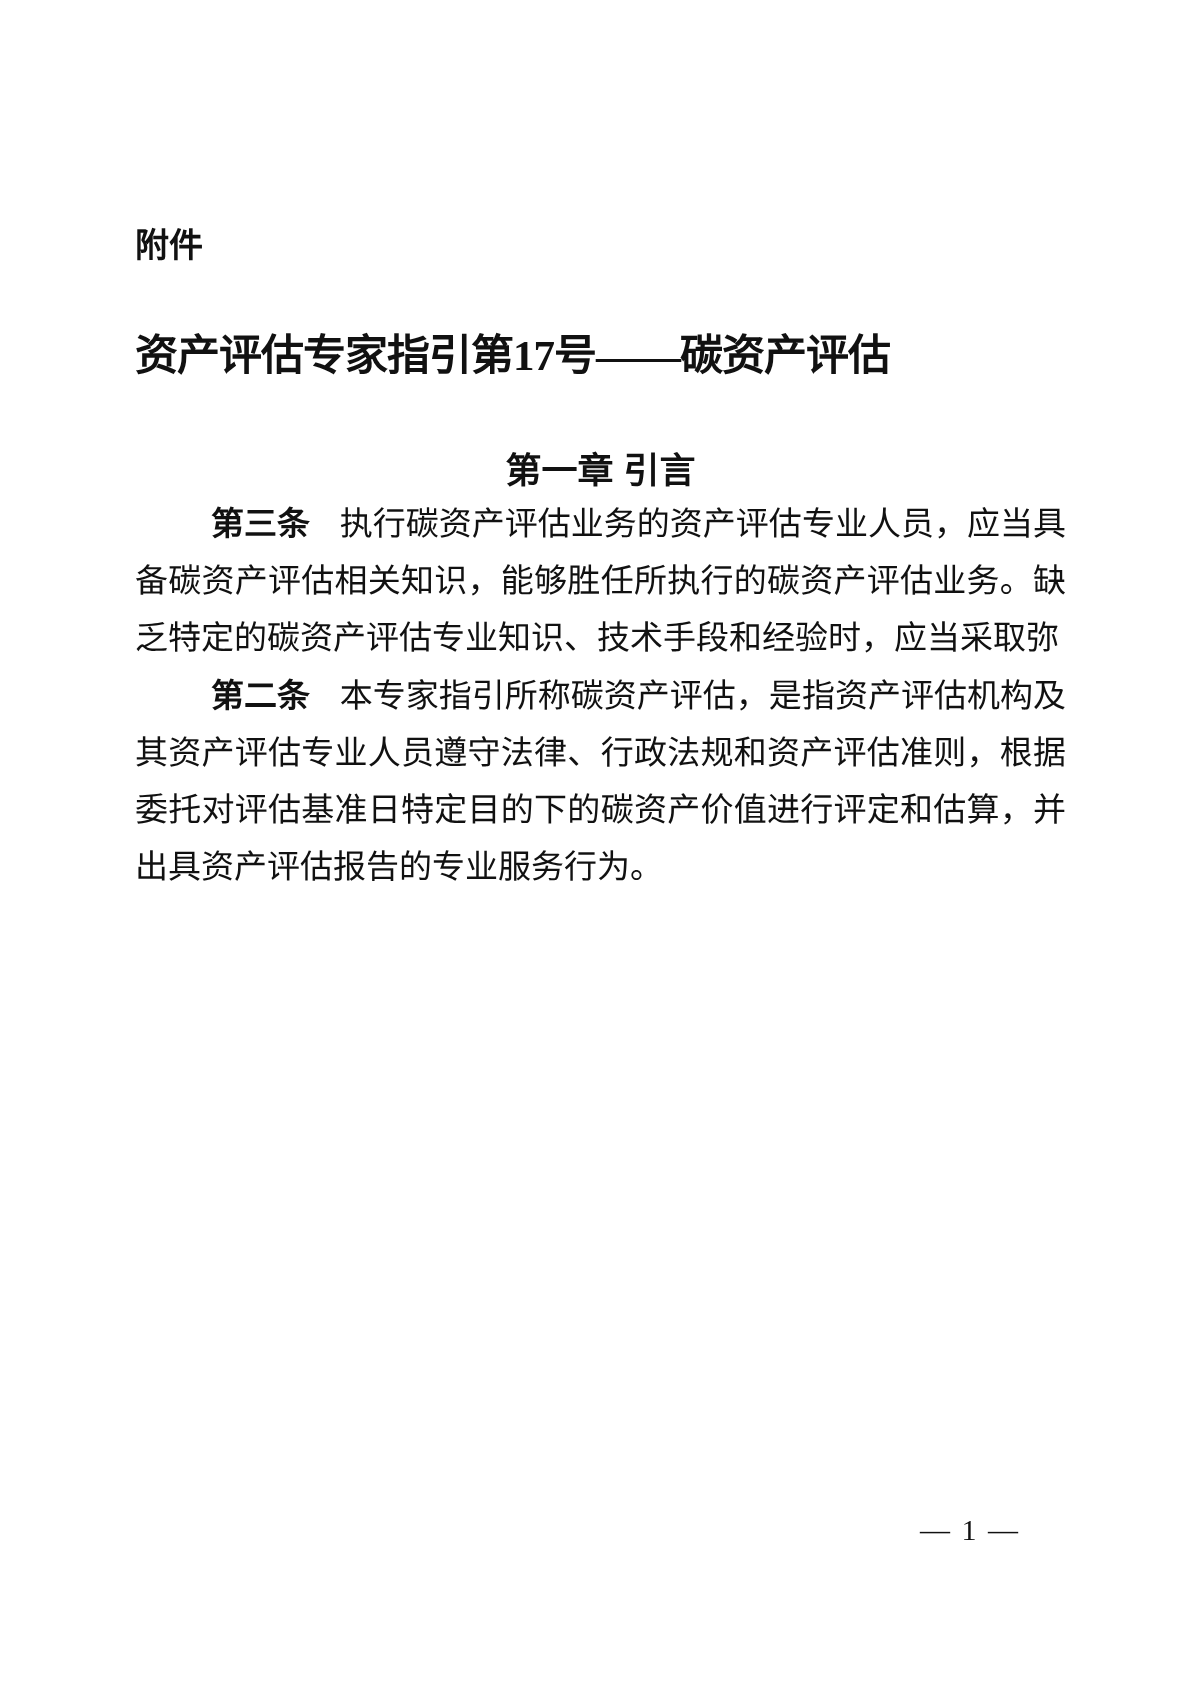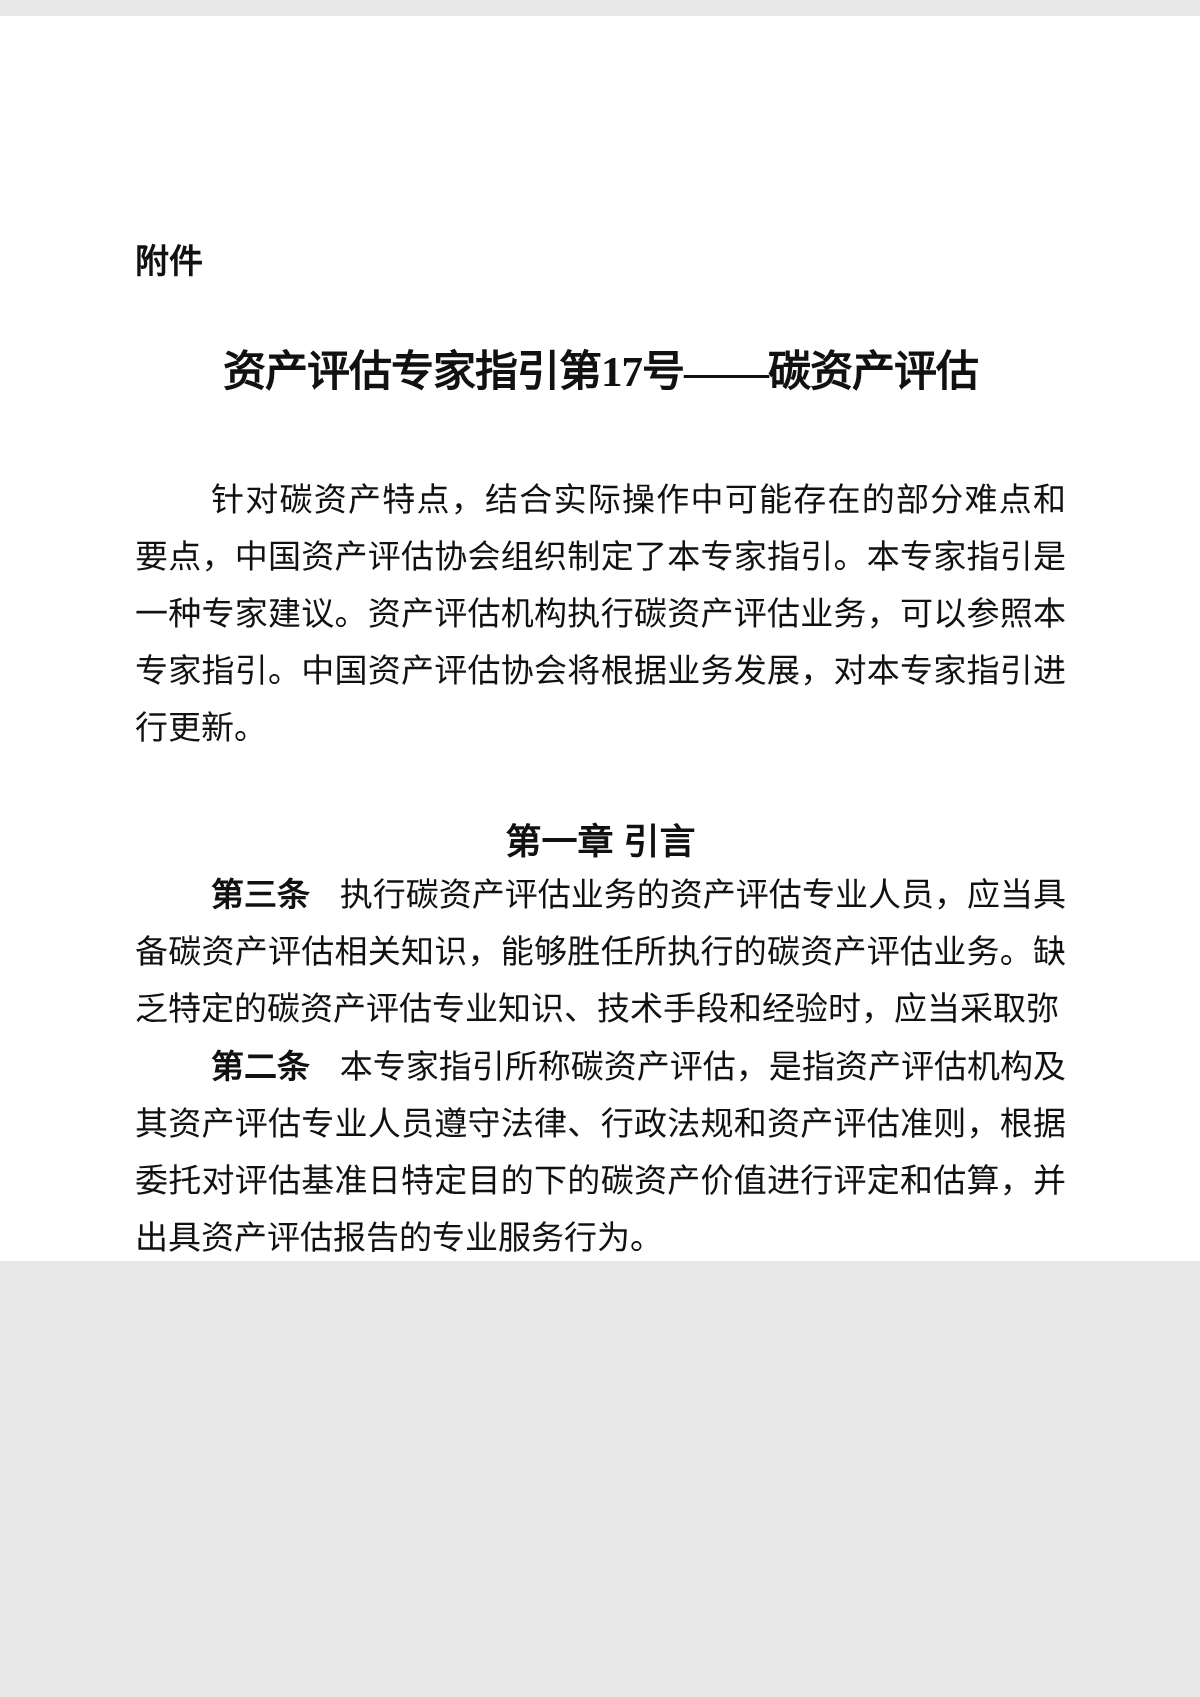--- a/index.html
+++ b/index.html
@@ -3,22 +3,22 @@
 <meta charset="utf-8">
 <style>
   html, body {
     margin: 0;
     padding: 0;
     background: #e8e8e8;
   }
   .page {
     position: relative;
     width: 1200px;
-    height: 1245px;
-    margin: 16px auto;
+    height: 1697px;
+    margin: 0 auto;
     background: #ffffff;
     color: #111111;
     font-family: "Liberation Serif", "DejaVu Serif", serif;
     overflow: hidden;
     box-sizing: border-box;
   }
   .content {
     padding: 0 134px 0 135px;
   }
   .attachment {
@@ -27,21 +27,20 @@
     font-weight: 600;
     font-size: 34px;
     line-height: 42px;
     text-align: left;
   }
   .doc-title {
     margin: 60px 0 0 0;
     font-size: 43px;
     line-height: 60px;
     font-weight: 700;
-    text-align: center;
     letter-spacing: -1px;
     white-space: nowrap;
   }
   p.body {
     margin: 0;
     font-size: 33px;
     line-height: 57px;
     text-align: justify;
     text-justify: inter-ideograph;
     text-indent: 2.3em;
@@ -78,21 +77,20 @@
 </head>
 <body>
 
 <div class="page">
   <div class="content">
 
     <div class="attachment">附件</div>
 
     <h1 class="doc-title">资产评估专家指引第17号——碳资产评估</h1>
 
-    <p class="body intro">针对碳资产特点，结合实际操作中可能存在的部分难点和要点，中国资产评估协会组织制定了本专家指引。本专家指引是一种专家建议。资产评估机构执行碳资产评估业务，可以参照本专家指引。中国资产评估协会将根据业务发展，对本专家指引进行更新。</p>
 
     <h2 class="chapter">第一章 引言</h2>
 
 
     <p class="body article">
       <span class="article-label">第三条</span><span>执行碳资产评估业务的资产评估专业人员，应当具备碳资产评估相关知识，能够胜任所执行的碳资产评估业务。缺乏特定的碳资产评估专业知识、技术手段和经验时，应当采取弥</span>
     </p>
 
     <p class="body article">
       <span class="article-label">第二条</span><span>本专家指引所称碳资产评估，是指资产评估机构及其资产评估专业人员遵守法律、行政法规和资产评估准则，根据委托对评估基准日特定目的下的碳资产价值进行评定和估算，并出具资产评估报告的专业服务行为。</span>

